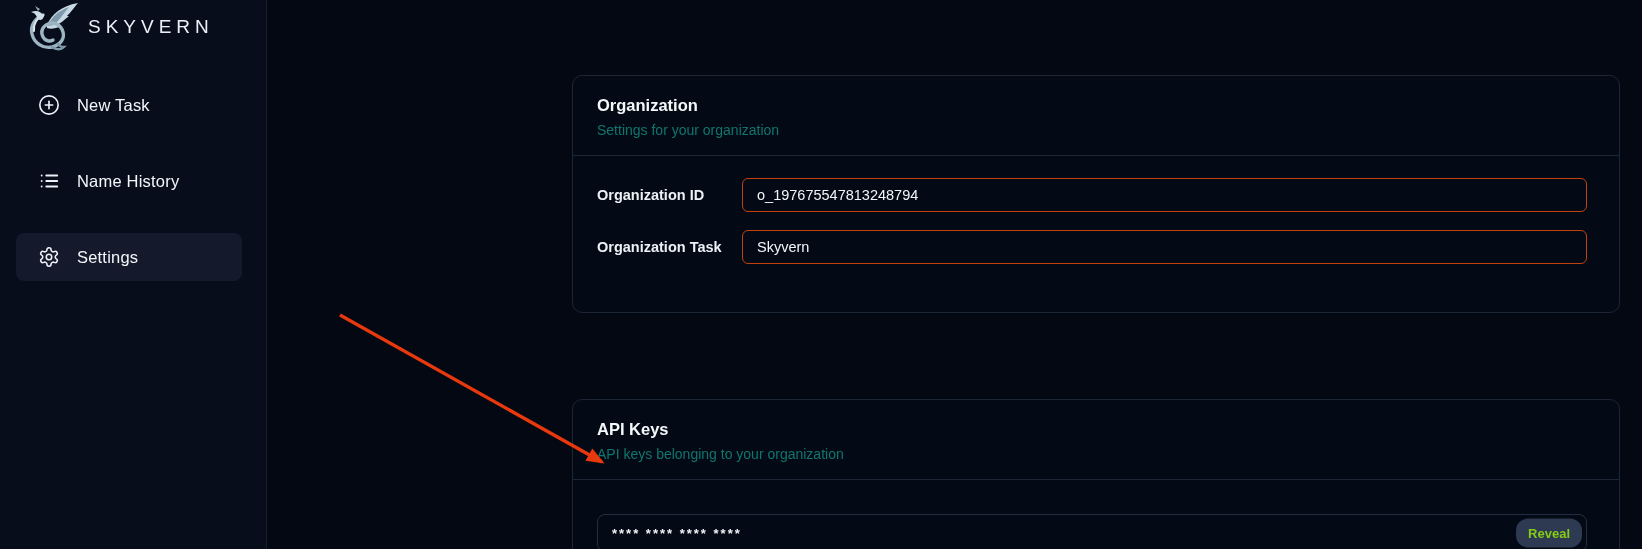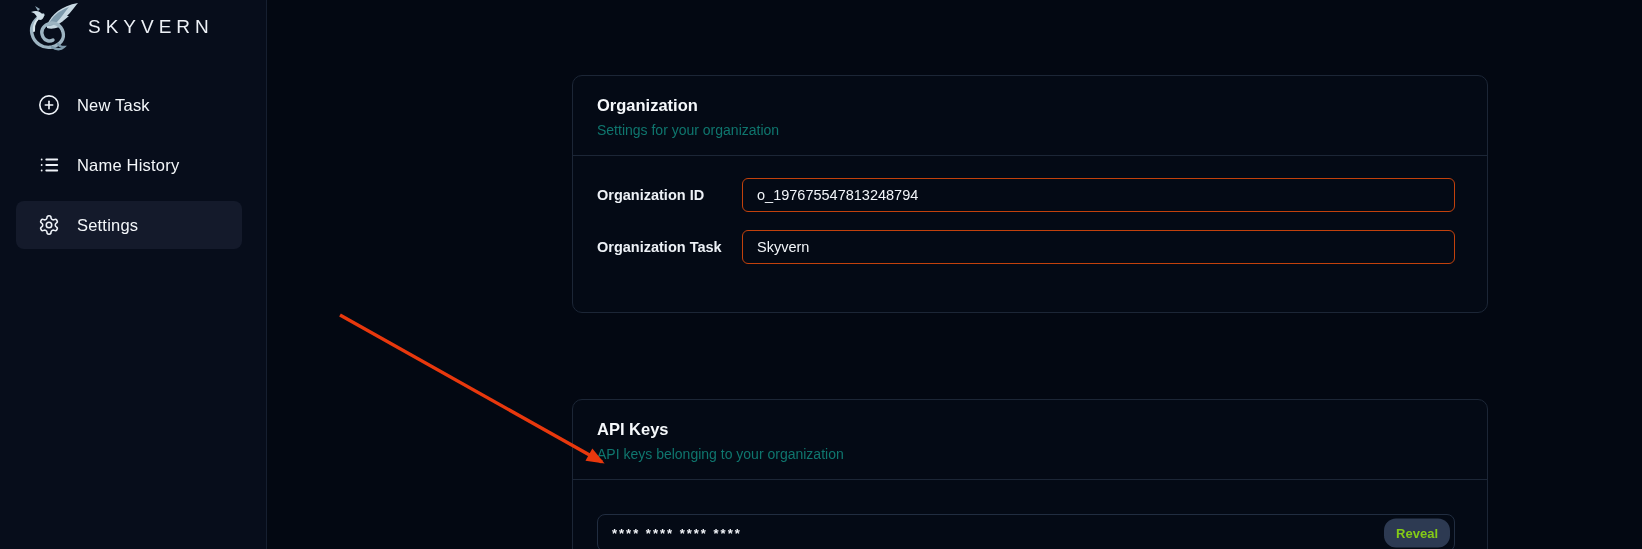--- a/index.html
+++ b/index.html
@@ -15,33 +15,33 @@
   .sidebar {
     position:absolute; left:0; top:0; bottom:0; width:267px;
     background:#070d1b;
     border-right:1px solid #161f30;
   }
   .logo-row { position:absolute; left:28px; top:2px; display:flex; align-items:center; gap:8px; }
   .logo-mark { width:52px; height:50px; }
   .brand {
     font-size:19px; font-weight:500; letter-spacing:5px; color:#edf1f7;
   }
-  .nav { position:absolute; top:81px; left:16px; right:24px; display:flex; flex-direction:column; gap:12px; }
+  .nav { position:absolute; top:81px; left:16px; right:24px; display:flex; flex-direction:column; gap:28px; }
   .nav-item {
     height:48px; border-radius:8px; display:flex; align-items:center;
     padding-left:22px; gap:17px; cursor:pointer; color:#f4f7fa;
   }
   .nav-item.active { background:#141a2b; }
   .nav-item .nicon { width:22px; height:22px; flex:0 0 auto; color:#eef2f8; }
   .nav-item .nlabel { font-size:16.5px; letter-spacing:0.2px; }
 
   
   .main { position:absolute; left:267px; top:0; right:0; bottom:0; }
   .card {
-    position:absolute; left:305px; width:916px;
+    position:absolute; left:305px; width:1048px;
     background:#040a15;
     border:1px solid #1c2636; border-radius:10px;
   }
   .card-header { padding:20px 24px 0 24px; border-bottom:1px solid #1c2636; }
   .card-title { font-size:16.5px; font-weight:700; color:#f5f8fb; }
   .card-subtitle { margin-top:7px; padding-bottom:17px; font-size:14px; color:#0f766e; }
 
   .org-card { top:75px; height:238px; }
   .org-body { padding:22px 32px 0 24px; }
   .field-row { display:flex; align-items:center; margin-bottom:18px; }

